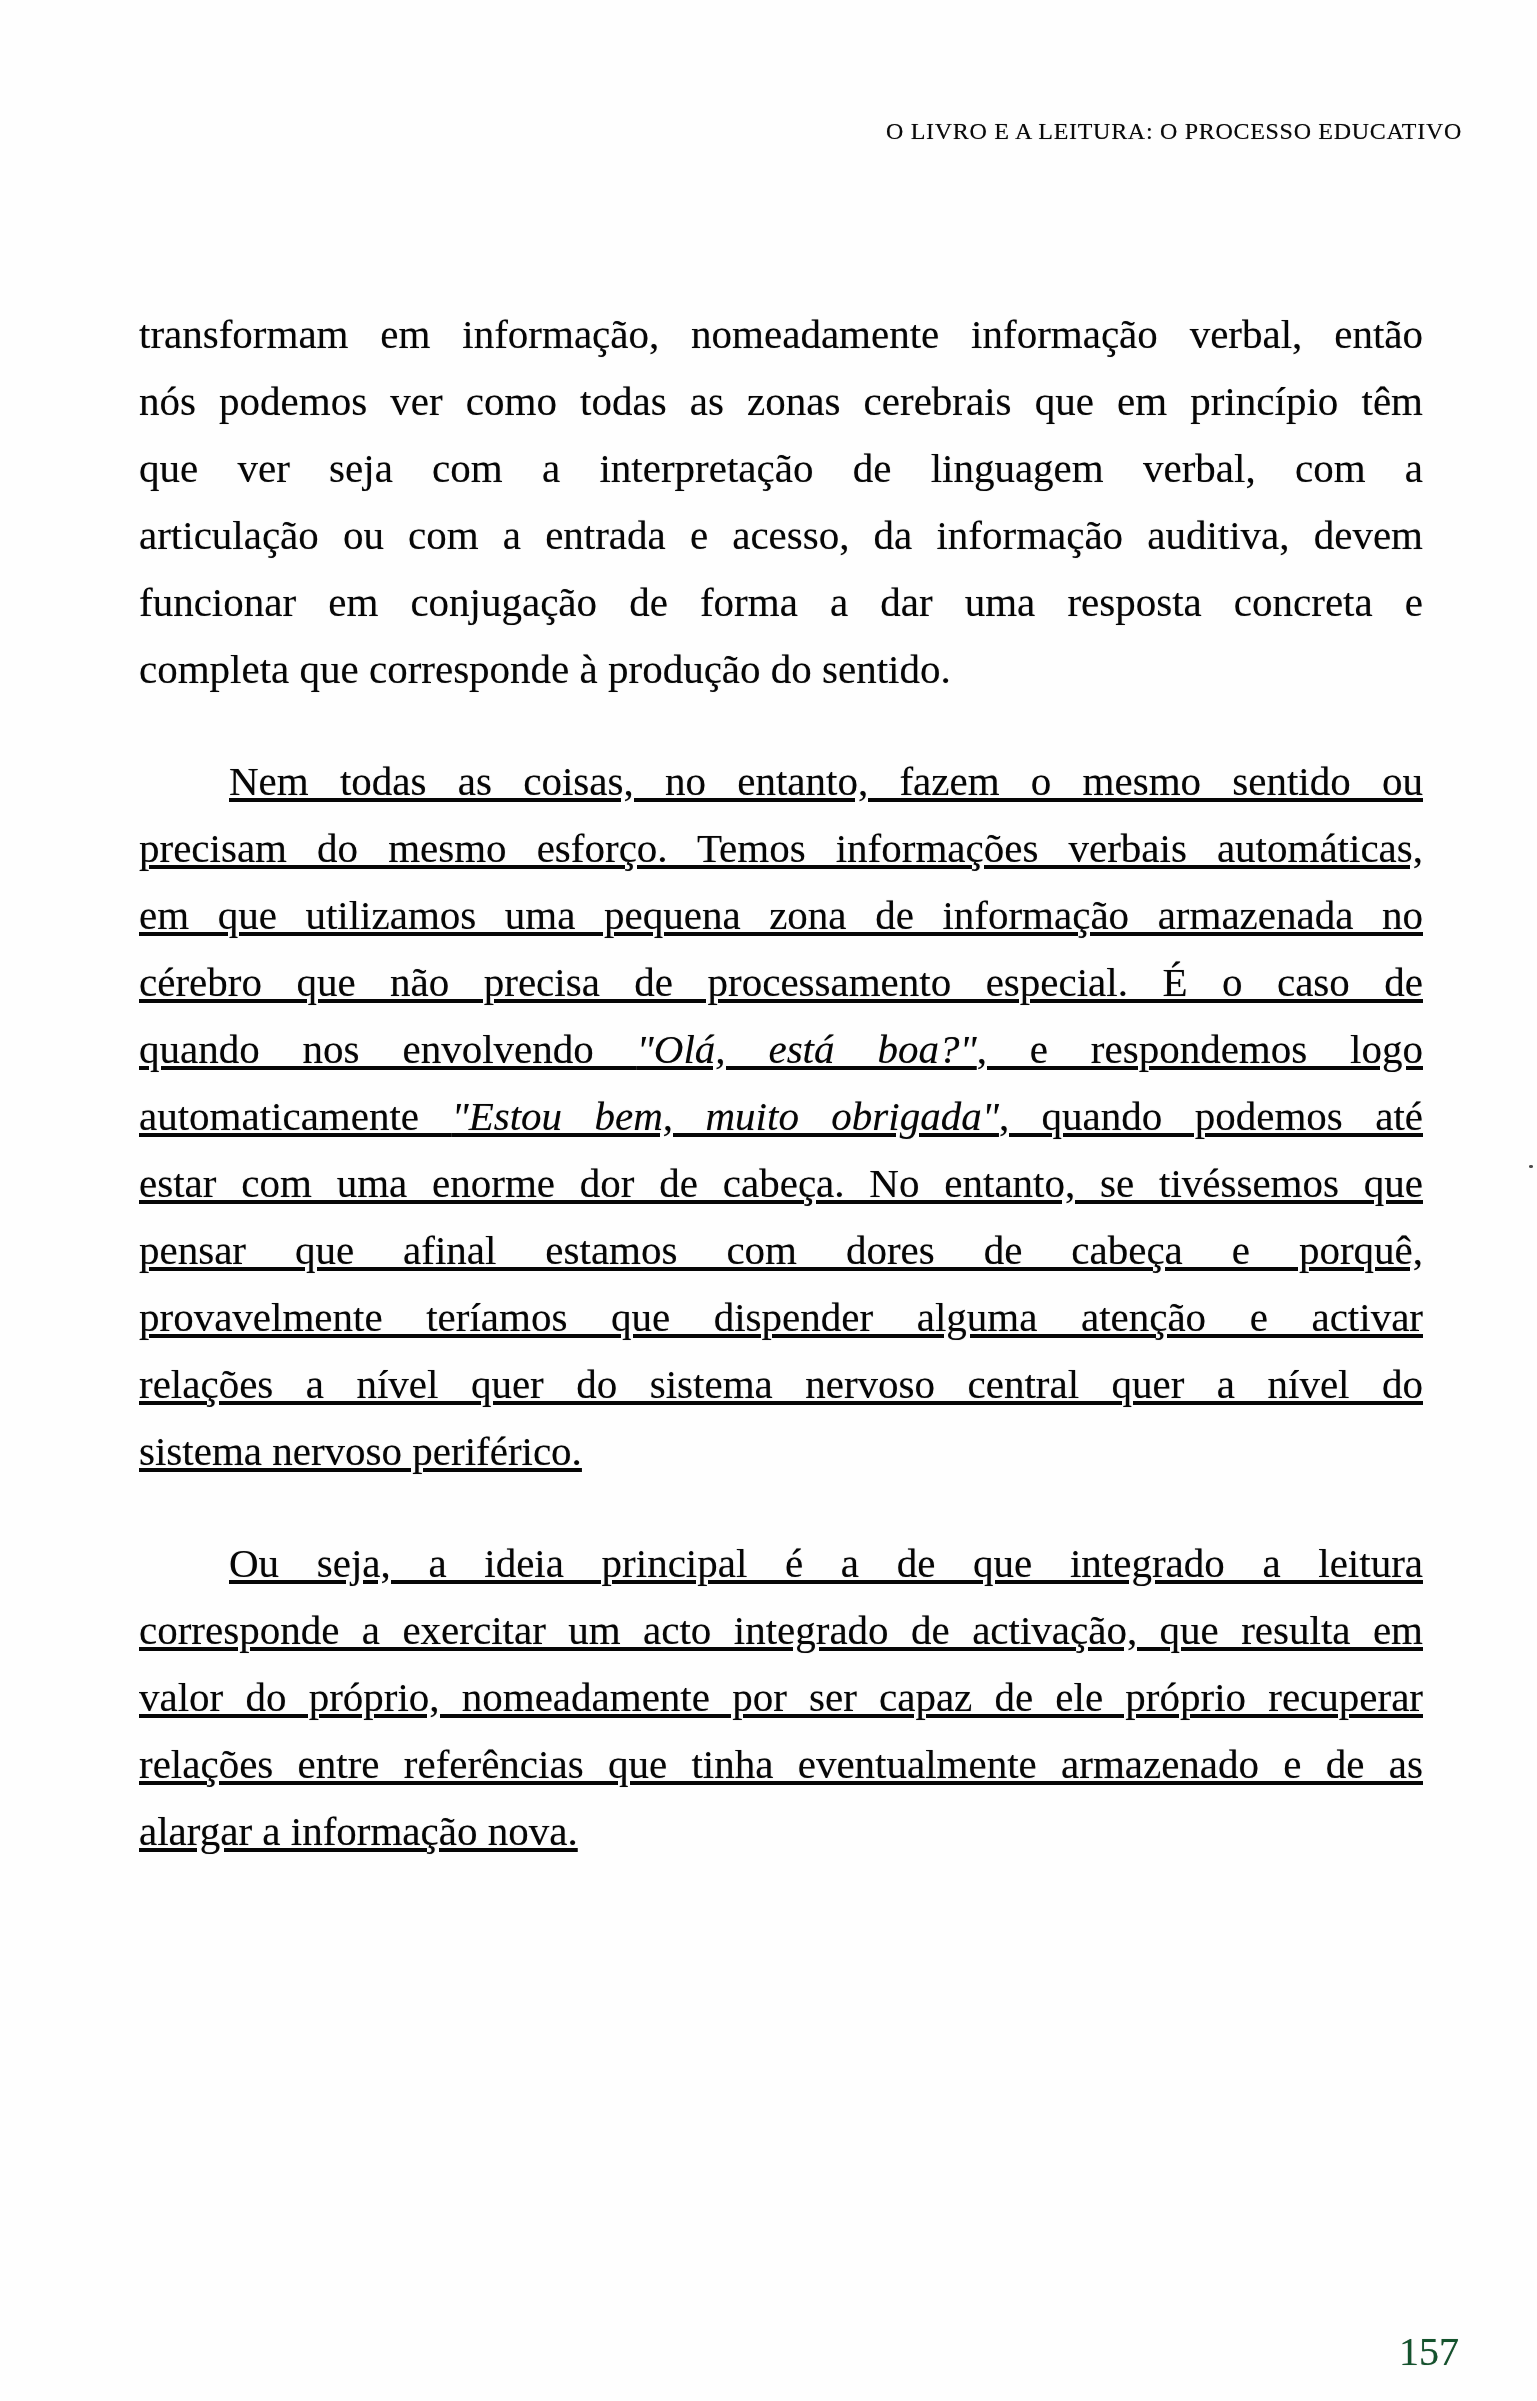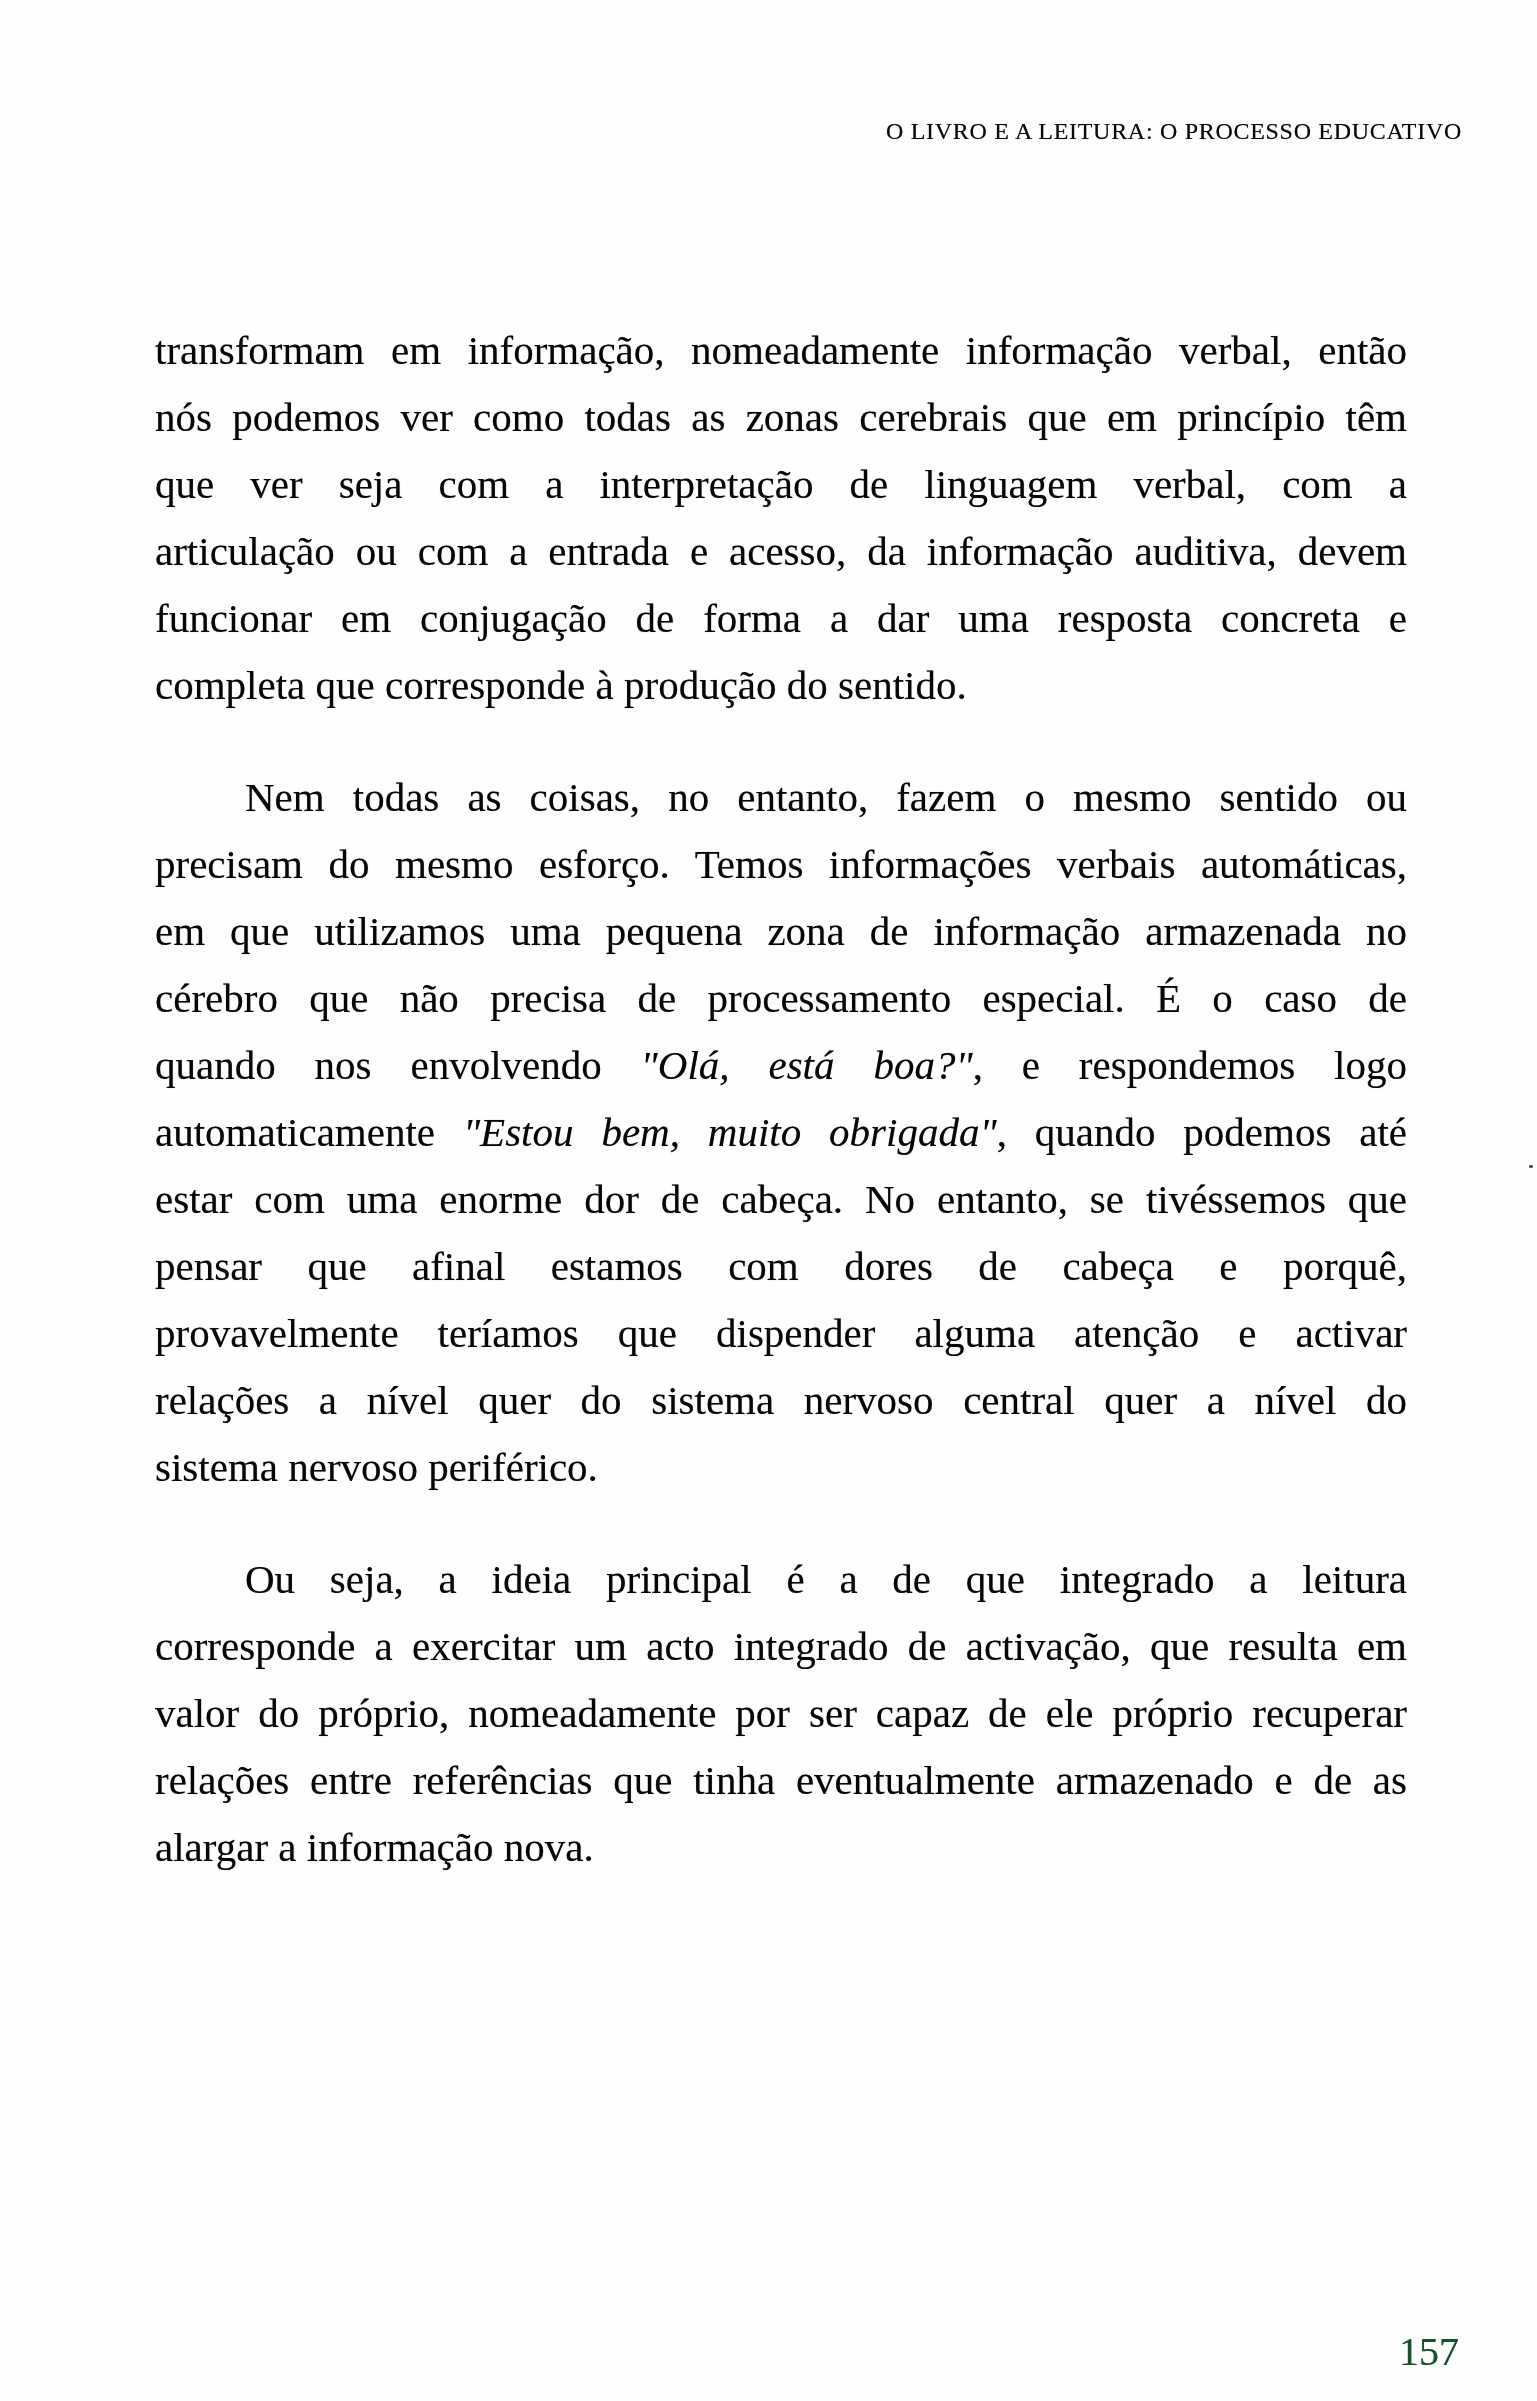--- a/index.html
+++ b/index.html
@@ -31,24 +31,25 @@
   .content {
     position: absolute;
     left: 139px;
     top: 301px;
     width: 1284px;
     font-size: 41px;
     line-height: 67px;
     text-shadow: 0 0 0.9px rgba(0,0,0,0.45);
   }
   .para {
-    margin: 16px;
+    margin: 0;
   }
   .para + .para {
     margin-top: 45px;
+    text-decoration: underline;
   }
   .para.bold {
     font-weight: bold;
   }
   .line {
     height: 67px;
     overflow: hidden;
     text-align: justify;
     text-align-last: justify;
     text-justify: inter-word;

